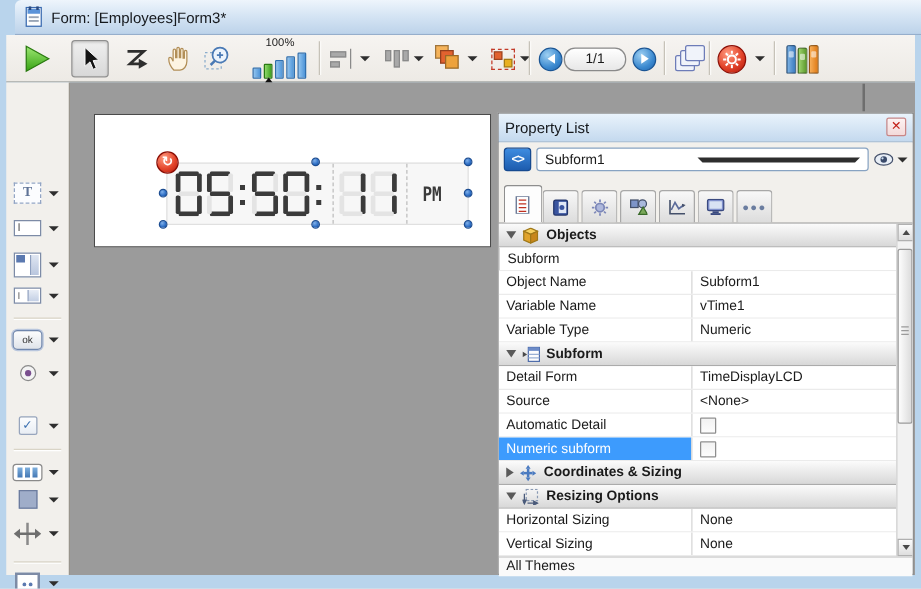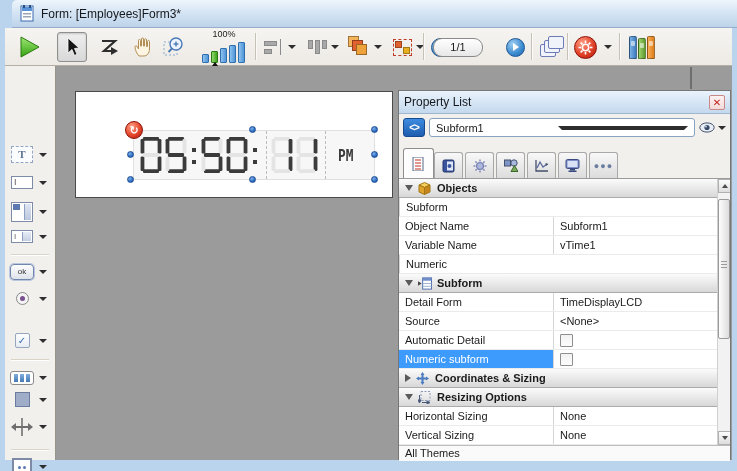--- a/index.html
+++ b/index.html
@@ -91,21 +91,21 @@
   .lcd .ampm { font-family:"DejaVu Sans Mono",monospace; font-weight:bold; font-size:16px; color:#3b3b3b; transform:scaleX(.8); letter-spacing:0; margin-left:6px; }
   .handle { position:absolute; width:7px; height:7px; border-radius:50%; border:1px solid #1c4d92;
     background:radial-gradient(circle at 35% 30%,#7fb0ea,#2e6fc6 60%,#1c4d92); z-index:3; }
   .badge { position:absolute; left:125px; top:121px; width:18px; height:18px; border-radius:50%; z-index:4;
     background:radial-gradient(circle at 35% 28%,#ff9d82,#e4462c 55%,#b21408); border:1px solid #8c0f06;
     color:#fff; font-size:11px; line-height:16px; text-align:center; font-weight:bold; }
 
   
   .panel { position:absolute; left:398px; top:90px; width:333px; height:370px; background:#f2f2f2; border:1px solid #767676; }
   .p-title { height:23px; background:linear-gradient(#e9f3fc,#c4d9ee); border-bottom:1px solid #9fb6cf;
-    display:flex; align-items:flex-start; padding:4px 5px; }
+    display:flex; align-items:flex-end; padding:4px 5px; }
   .p-title-text { flex:1; font-size:12px; color:#15181c; }
   .p-close { width:16px; height:15px; border:1px solid #c98787; border-radius:2px; background:linear-gradient(#fdf2f2,#f3dada);
     color:#c22018; font-size:10px; font-weight:bold; text-align:center; line-height:13px; }
   .p-selrow { height:27px; display:flex; align-items:center; padding:0 4px; background:#f2f0ec; }
   .objicon { width:22px; height:19px; border-radius:3px; background:linear-gradient(#3e8ce0,#1d5cae); border:1px solid #164a90;
     color:#fff; font-weight:bold; font-size:10px; text-align:center; line-height:17px; letter-spacing:-1px; }
   .p-dd { flex:1; margin:0 4px; height:19px; border:1px solid #88a3c2; border-radius:3px; background:#fff;
     display:flex; align-items:center; padding:0 6px; }
   .p-dd span { flex:1; }
   .eye { display:flex; align-items:center; gap:3px; }
@@ -235,21 +235,21 @@
           <i style="left:9px;top:7px;background:#e8b020"></i>
       </span>
       <span class="tri down dd"></span>
     </div>
     <div class="tb-sep" style="left:418px"></div>
     <div class="tb" style="left:426px;width:19px;">
       <span class="navbtn">
           <span class="tri left"></span>
         </span>
     </div>
-    <div class="tb" style="left:428px;width:50px;">
+    <div class="tb" style="left:446px;width:50px;">
       <span class="pagefield">1/1</span>
     </div>
     <div class="tb" style="left:501px;width:19px;">
       <span class="navbtn">
           <span class="tri right"></span>
         </span>
     </div>
     <div class="tb-sep" style="left:526px"></div>
     <div class="tb" style="left:534px;width:28px;">
       <span class="pagesicon">
@@ -552,20 +552,21 @@
           </div>
           <div class="prow">
             <div class="plabel">Object Name</div>
             <div class="pvalue">Subform1</div>
           </div>
           <div class="prow">
             <div class="plabel">Variable Name</div>
             <div class="pvalue">vTime1</div>
           </div>
           <div class="prow">
+            <div class="plabel">Variable Type</div>
             <div class="pvalue">Numeric</div>
           </div>
           <div class="psec">
             <span class="exp exp-open"></span>
             <span class="secicon">
               <svg width="15" height="13" viewBox="0 0 15 13">
                 <path d="M0 4 L4 6.5 L0 9 Z" fill="#4a4a4a"></path>
                 <rect x="5" y="0.5" width="9.5" height="12" fill="#fdfdfd" stroke="#4868a8"></rect>
                 <rect x="5" y="0.5" width="9.5" height="3" fill="#6d8cc8"></rect>
                 <line x1="5" y1="6.5" x2="14.5" y2="6.5" stroke="#9ab0d4"></line>

